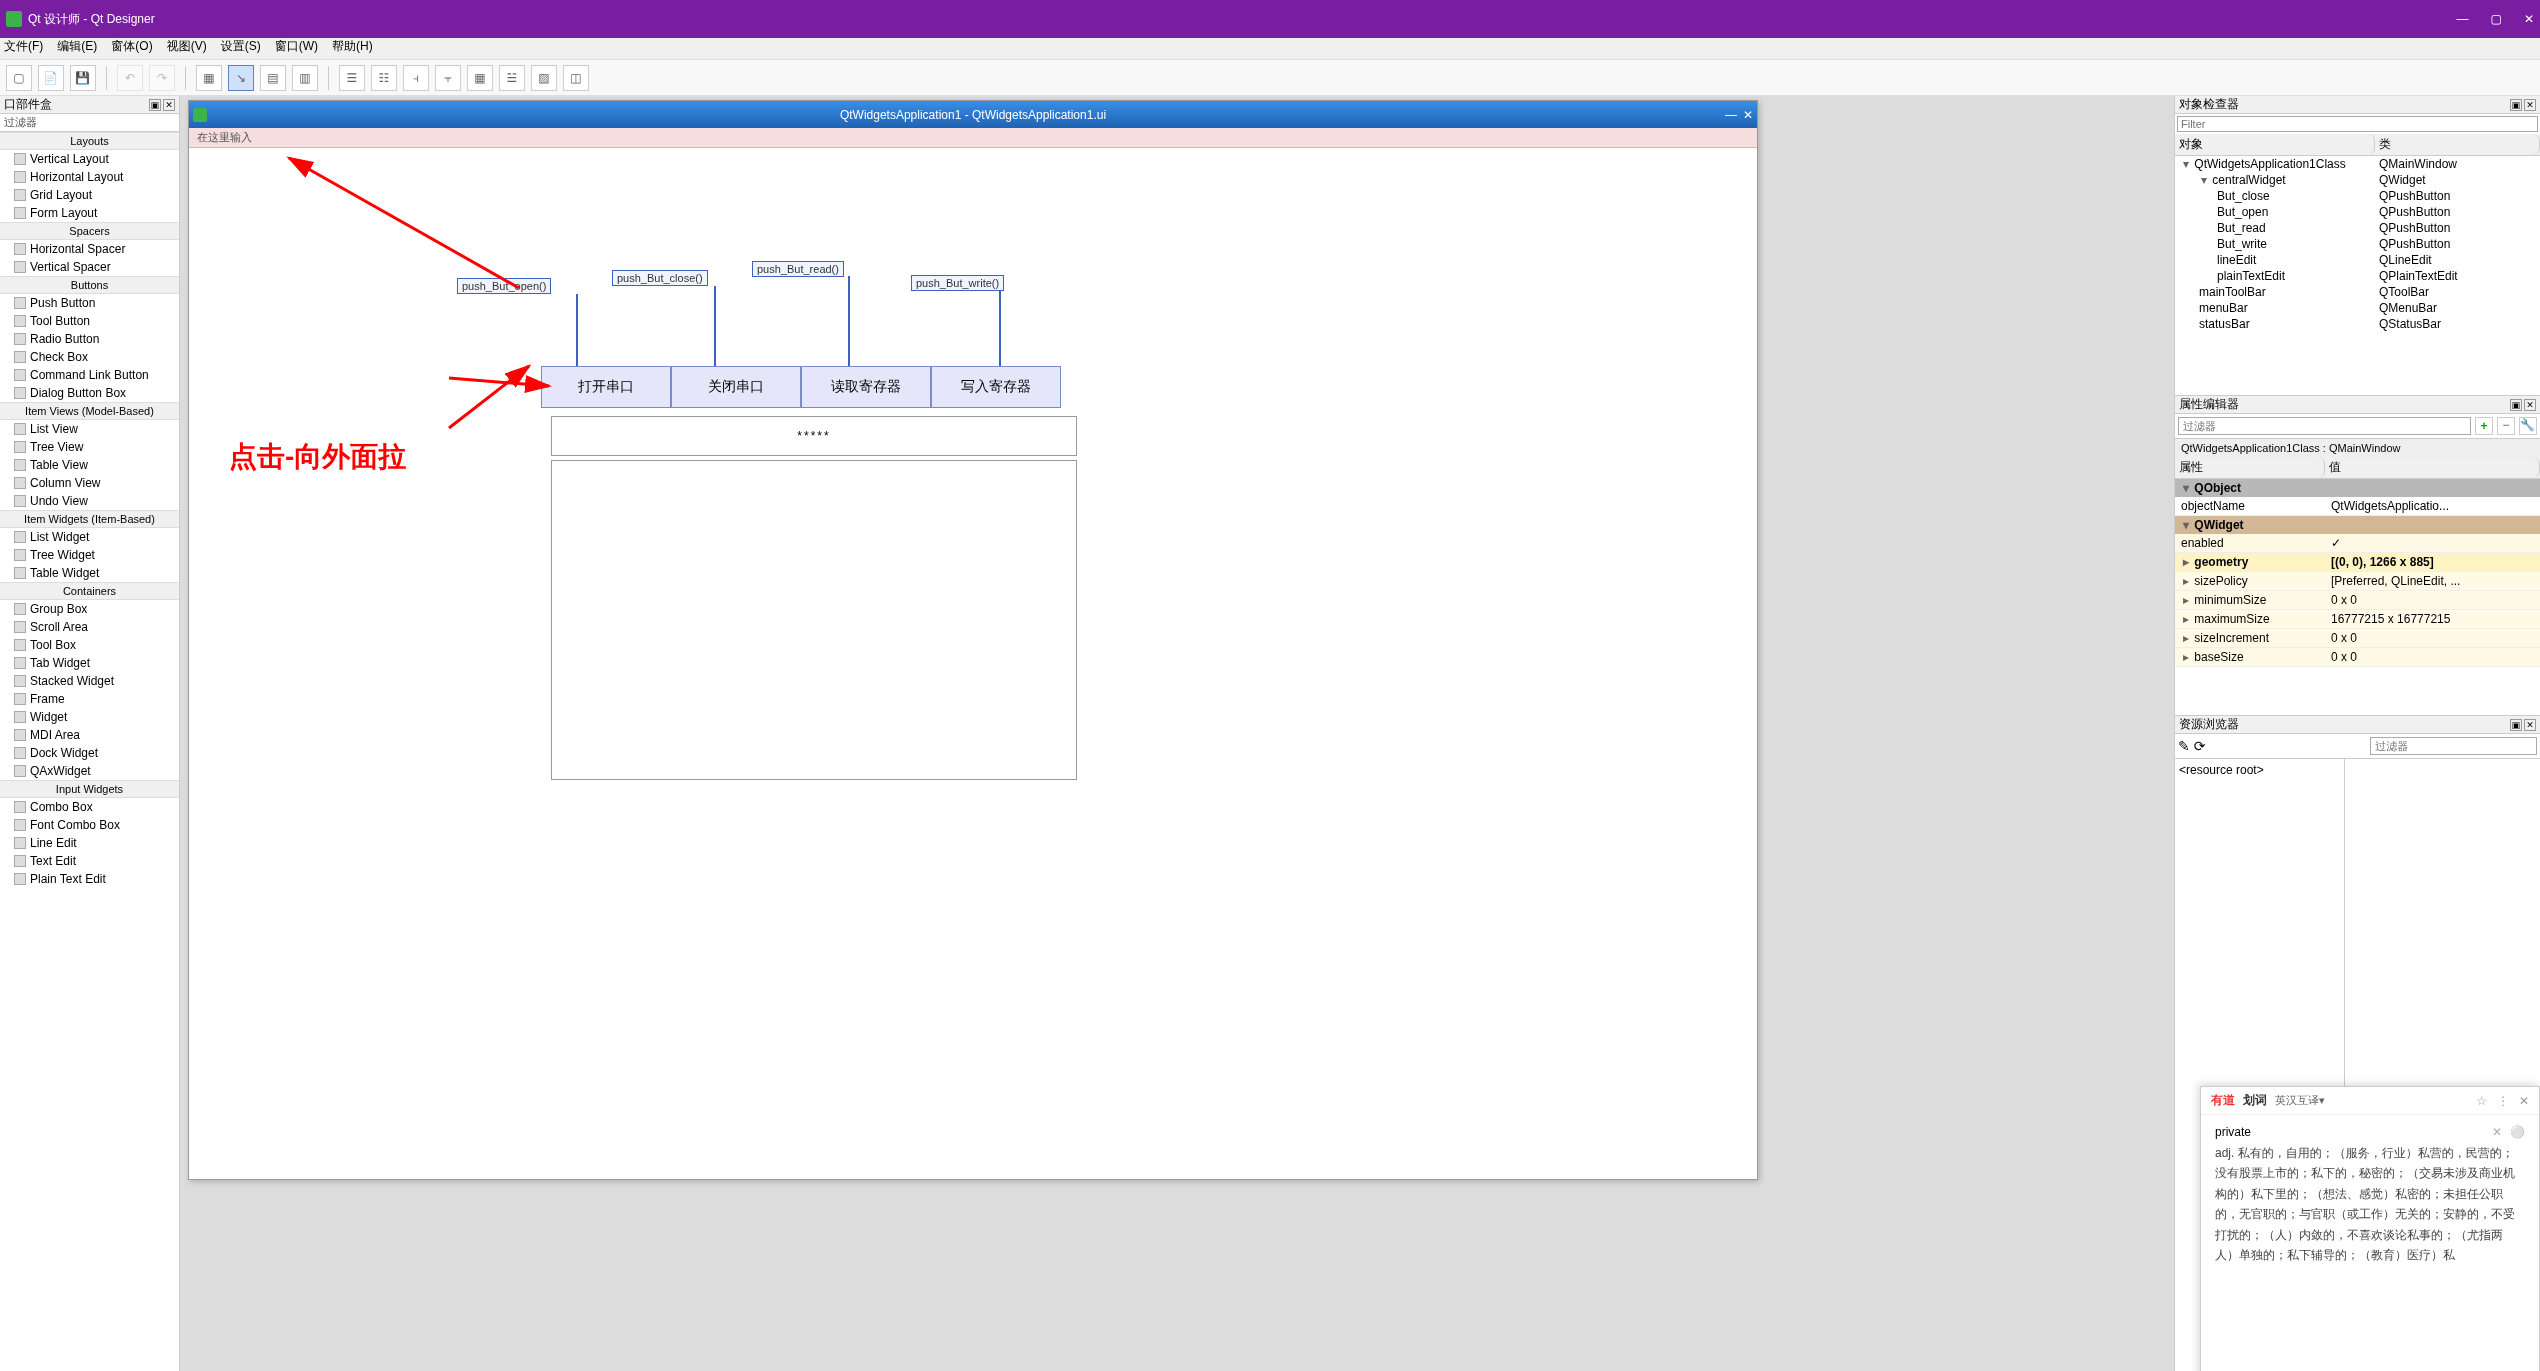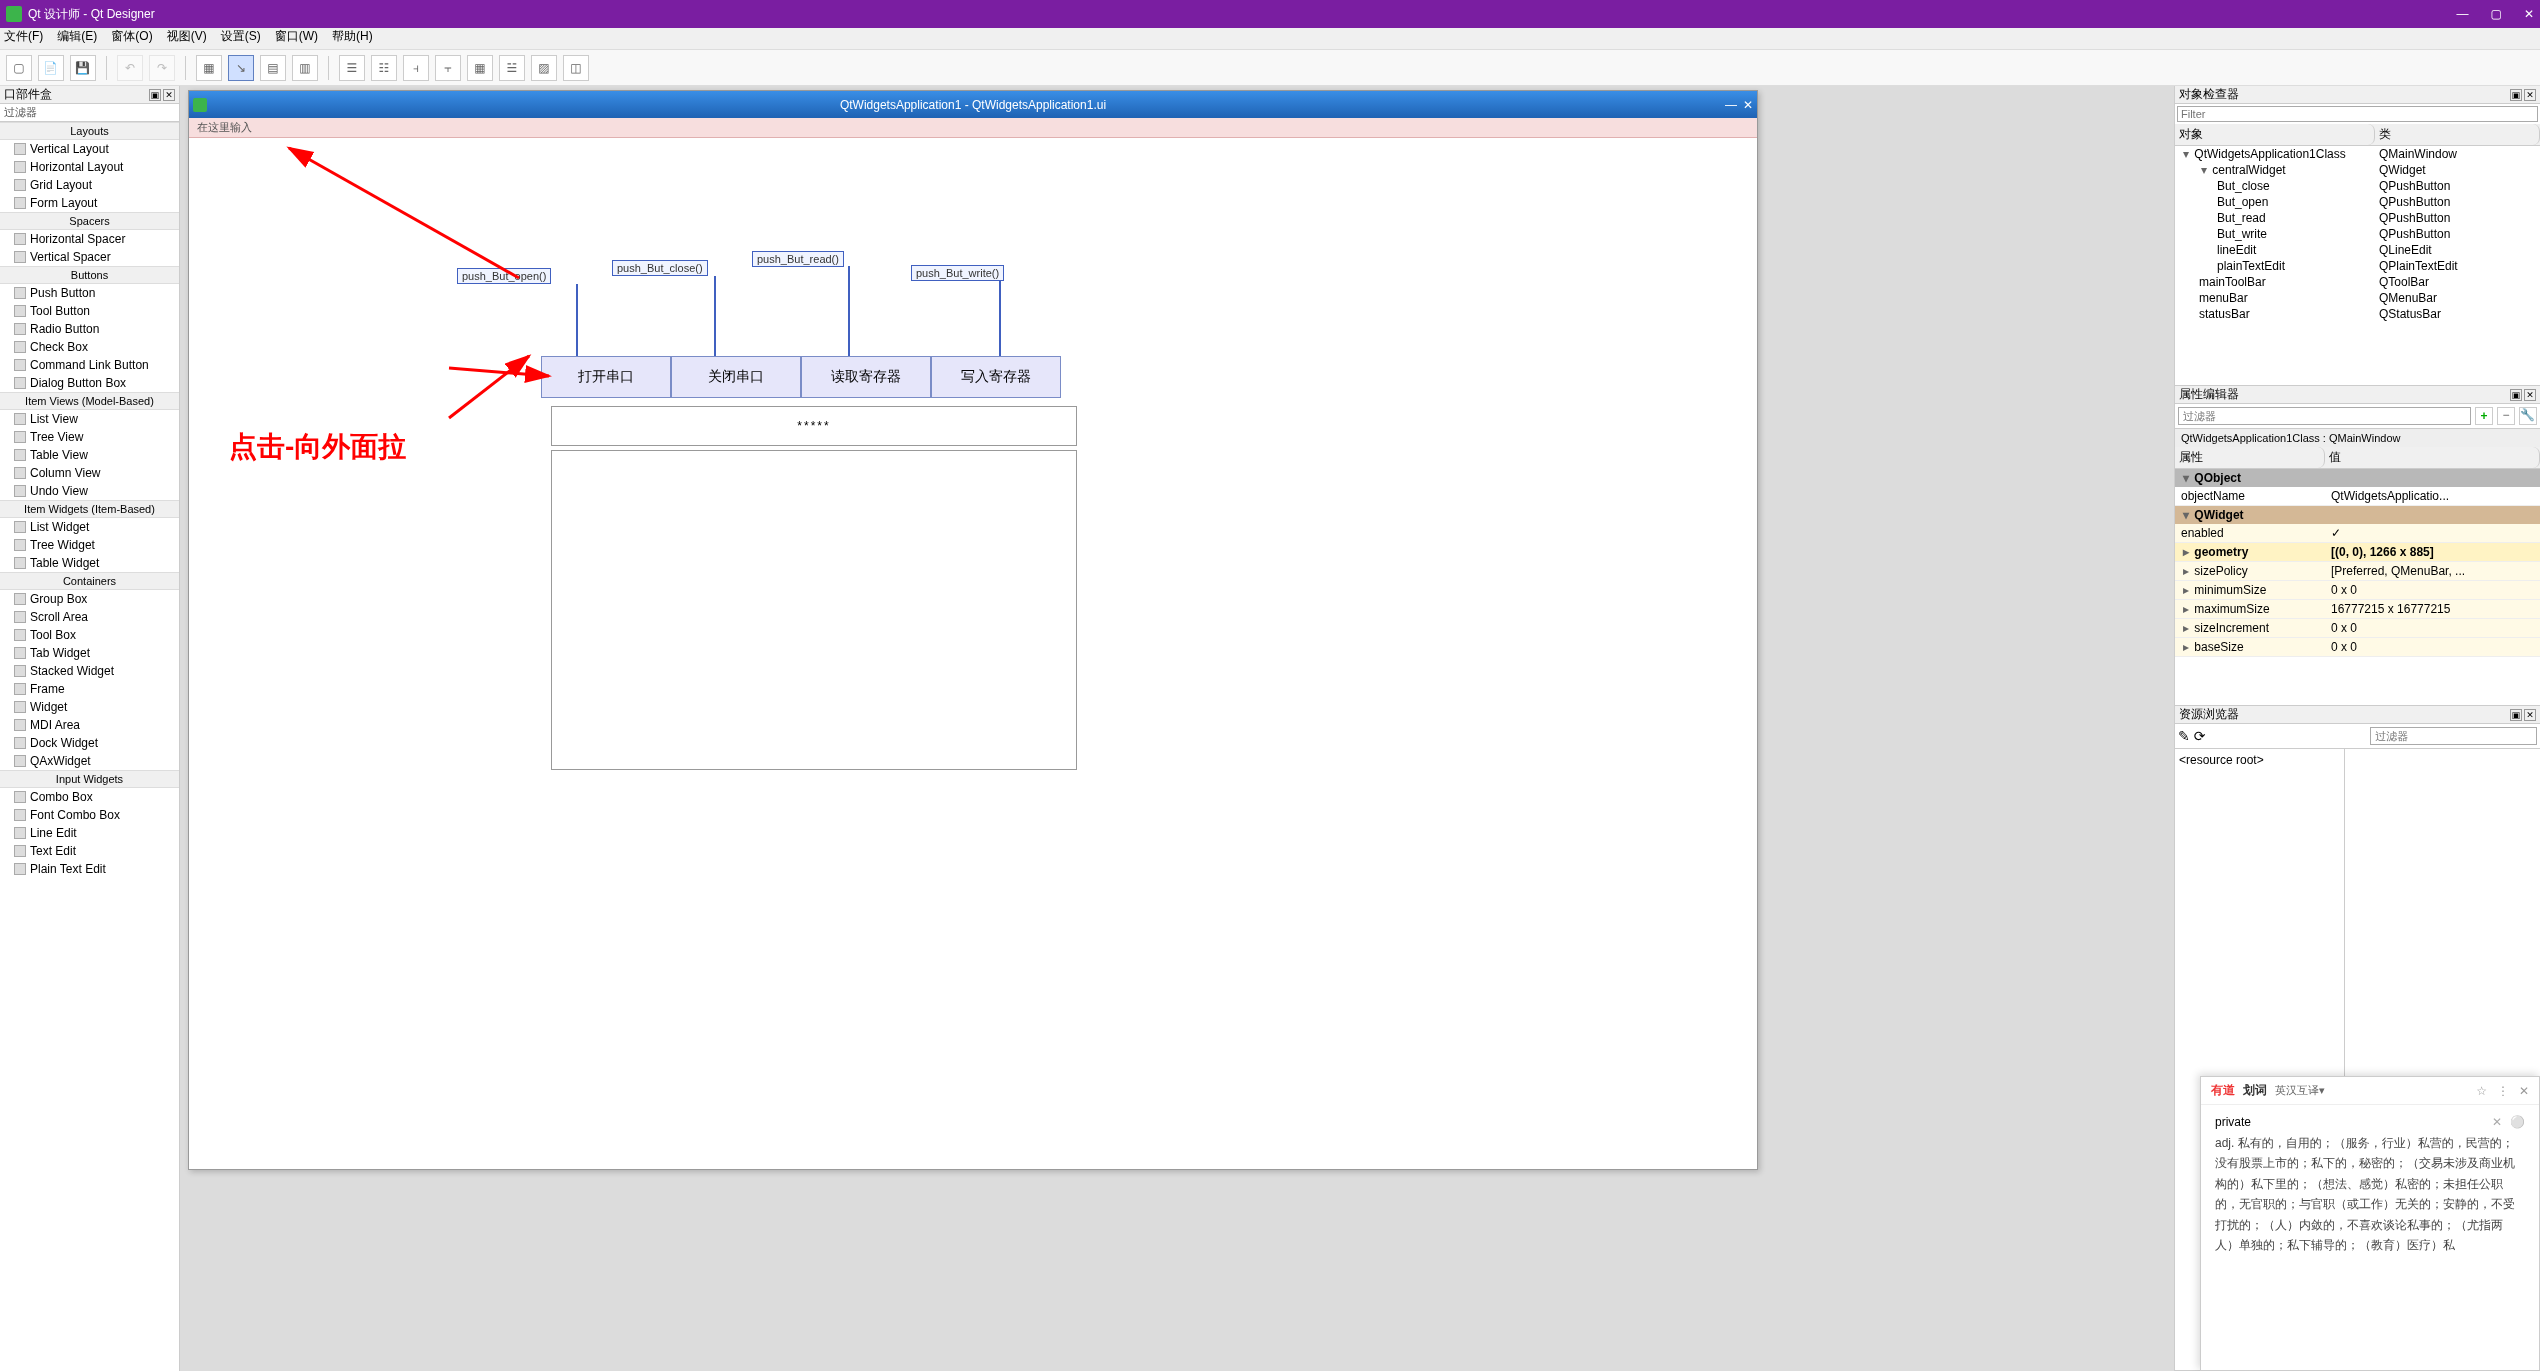--- a/index.html
+++ b/index.html
@@ -1,17 +1,17 @@
 <!DOCTYPE html>
 <html><head>
 <meta charset="utf-8">
 <style>
 * { margin:0; padding:0; box-sizing:border-box; font-family:"Microsoft YaHei","Segoe UI",Arial,sans-serif; font-size:12px; }
 body { background:#fff; width:2540px; height:1371px; position:relative; overflow:hidden; user-select:none; }
-.titlebar { height:28px; background:#7a1ea1; color:#fff; display:flex; align-items:center; padding:0 6px; }
+.titlebar { height:38px; background:#7a1ea1; color:#fff; display:flex; align-items:center; padding:0 6px; }
 .titlebar .qticon { width:16px; height:16px; background:#3cb44b; border-radius:2px; margin-right:6px; }
 .titlebar .winbtns { margin-left:auto; display:flex; gap:22px; font-size:14px; }
 .menubar { height:22px; background:#f0f0f0; border-bottom:1px solid #ddd; display:flex; align-items:flex-start; padding:0 4px; gap:14px; }
 .menubar span { cursor:default; }
 .toolbar { height:36px; background:#f8f8f8; border-bottom:1px solid #ddd; display:flex; align-items:center; padding:0 6px; gap:6px; }
 .tbtn { width:26px; height:26px; border:1px solid #ccc; background:#fff; display:inline-flex; align-items:center; justify-content:center; color:#666; }
 .tsep { width:1px; height:24px; background:#ccc; margin:0 4px; }
 .main { display:flex; height:calc(1371px - 28px - 22px - 36px); }
 .left { width:180px; background:#fff; border-right:1px solid #ccc; display:flex; flex-direction:column; }
 .panel-hdr { height:18px; background:#f0f0f0; border-bottom:1px solid #ccc; display:flex; align-items:center; padding:0 4px; font-size:11px; }
@@ -425,21 +425,21 @@
         <div class="prow yellowish">
             <div class="pn">enabled</div>
             <div class="pv">✓</div>
           </div>
         <div class="prow boldrow">
             <div class="pn"><span class="small-expander">▸</span> <span>geometry</span></div>
             <div class="pv">[(0, 0), 1266 x 885]</div>
           </div>
         <div class="prow yellowish">
             <div class="pn"><span class="small-expander">▸</span> <span>sizePolicy</span></div>
-            <div class="pv">[Preferred, QMenuBar, ...</div>
+            <div class="pv">[Preferred, QLineEdit, ...</div>
           </div>
         <div class="prow yellowish">
             <div class="pn"><span class="small-expander">▸</span> <span>minimumSize</span></div>
             <div class="pv">0 x 0</div>
           </div>
         <div class="prow yellowish">
             <div class="pn"><span class="small-expander">▸</span> <span>maximumSize</span></div>
             <div class="pv">16777215 x 16777215</div>
           </div>
         <div class="prow yellowish">

